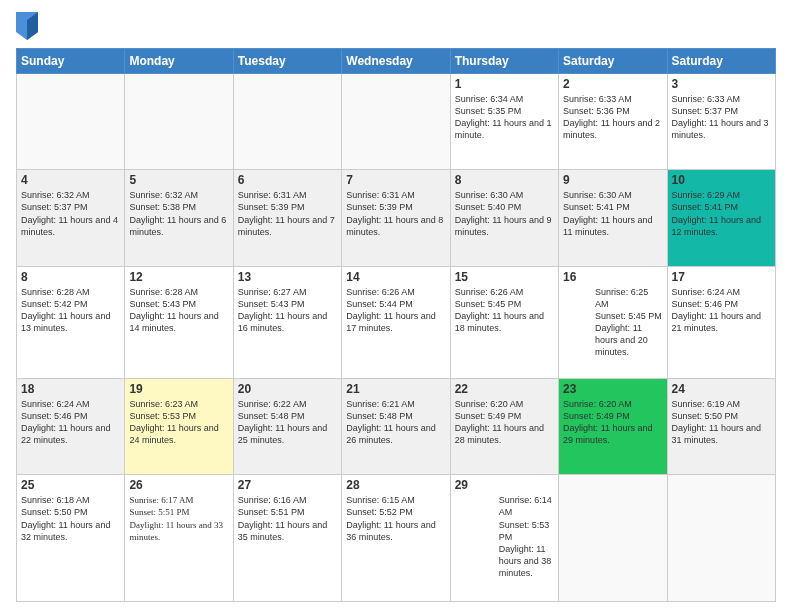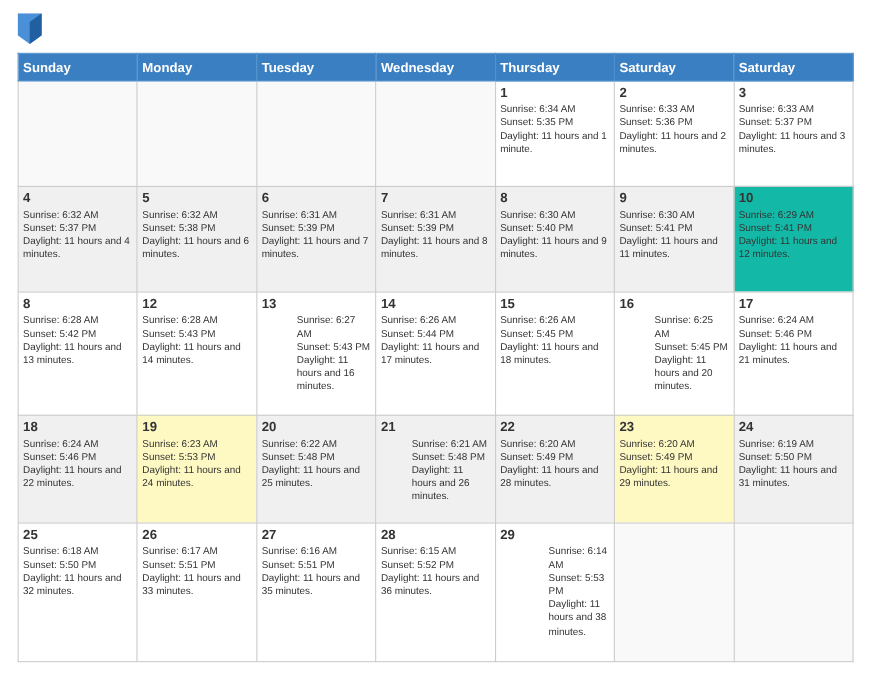--- a/index.html
+++ b/index.html
@@ -209,21 +209,21 @@
 Daylight: 11 hours and 13 minutes.</div>
           </td>
           <td>
             <div class="day-number">12</div>
             <div class="day-info" style="white-space: pre-line;">Sunrise: 6:28 AM
 Sunset: 5:43 PM
 Daylight: 11 hours and 14 minutes.</div>
           </td>
           <td>
             <div class="day-number">13</div>
-            <div class="day-info" style="white-space: pre-line; margin-left: 32px;">Sunrise: 6:27 AM
+            <div class="day-info" style="white-space: pre-line;">Sunrise: 6:27 AM
 Sunset: 5:43 PM
 Daylight: 11 hours and 16 minutes.</div>
           </td>
           <td>
             <div class="day-number">14</div>
             <div class="day-info" style="white-space: pre-line;">Sunrise: 6:26 AM
 Sunset: 5:44 PM
 Daylight: 11 hours and 17 minutes.</div>
           </td>
           <td>
@@ -259,31 +259,31 @@
 Daylight: 11 hours and 24 minutes.</div>
           </td>
           <td style="background: rgb(240, 240, 240);">
             <div class="day-number">20</div>
             <div class="day-info" style="white-space: pre-line;">Sunrise: 6:22 AM
 Sunset: 5:48 PM
 Daylight: 11 hours and 25 minutes.</div>
           </td>
           <td style="background: rgb(240, 240, 240);">
             <div class="day-number">21</div>
-            <div class="day-info" style="white-space: pre-line; margin-left: 28px;">Sunrise: 6:21 AM
+            <div class="day-info" style="white-space: pre-line;">Sunrise: 6:21 AM
 Sunset: 5:48 PM
 Daylight: 11 hours and 26 minutes.</div>
           </td>
           <td style="background: rgb(240, 240, 240);">
             <div class="day-number">22</div>
             <div class="day-info" style="white-space: pre-line;">Sunrise: 6:20 AM
 Sunset: 5:49 PM
 Daylight: 11 hours and 28 minutes.</div>
           </td>
-          <td style="background: #fef9c3;">
+          <td style="background: #22c55e;">
             <div class="day-number">23</div>
             <div class="day-info" style="white-space: pre-line;">Sunrise: 6:20 AM
 Sunset: 5:49 PM
 Daylight: 11 hours and 29 minutes.</div>
           </td>
           <td style="background: rgb(240, 240, 240);">
             <div class="day-number">24</div>
             <div class="day-info" style="white-space: pre-line;">Sunrise: 6:19 AM
 Sunset: 5:50 PM
 Daylight: 11 hours and 31 minutes.</div>
@@ -291,21 +291,21 @@
         </tr>
         <tr>
           <td>
             <div class="day-number">25</div>
             <div class="day-info" style="white-space: pre-line;">Sunrise: 6:18 AM
 Sunset: 5:50 PM
 Daylight: 11 hours and 32 minutes.</div>
           </td>
           <td>
             <div class="day-number">26</div>
-            <div class="day-info" style="white-space: pre-line;">Sunrise: 6:17 AM
+            <div class="day-info" style="white-space: pre-line; font-family: Liberation Serif, serif;">Sunrise: 6:17 AM
 Sunset: 5:51 PM
 Daylight: 11 hours and 33 minutes.</div>
           </td>
           <td>
             <div class="day-number">27</div>
             <div class="day-info" style="white-space: pre-line;">Sunrise: 6:16 AM
 Sunset: 5:51 PM
 Daylight: 11 hours and 35 minutes.</div>
           </td>
           <td>

